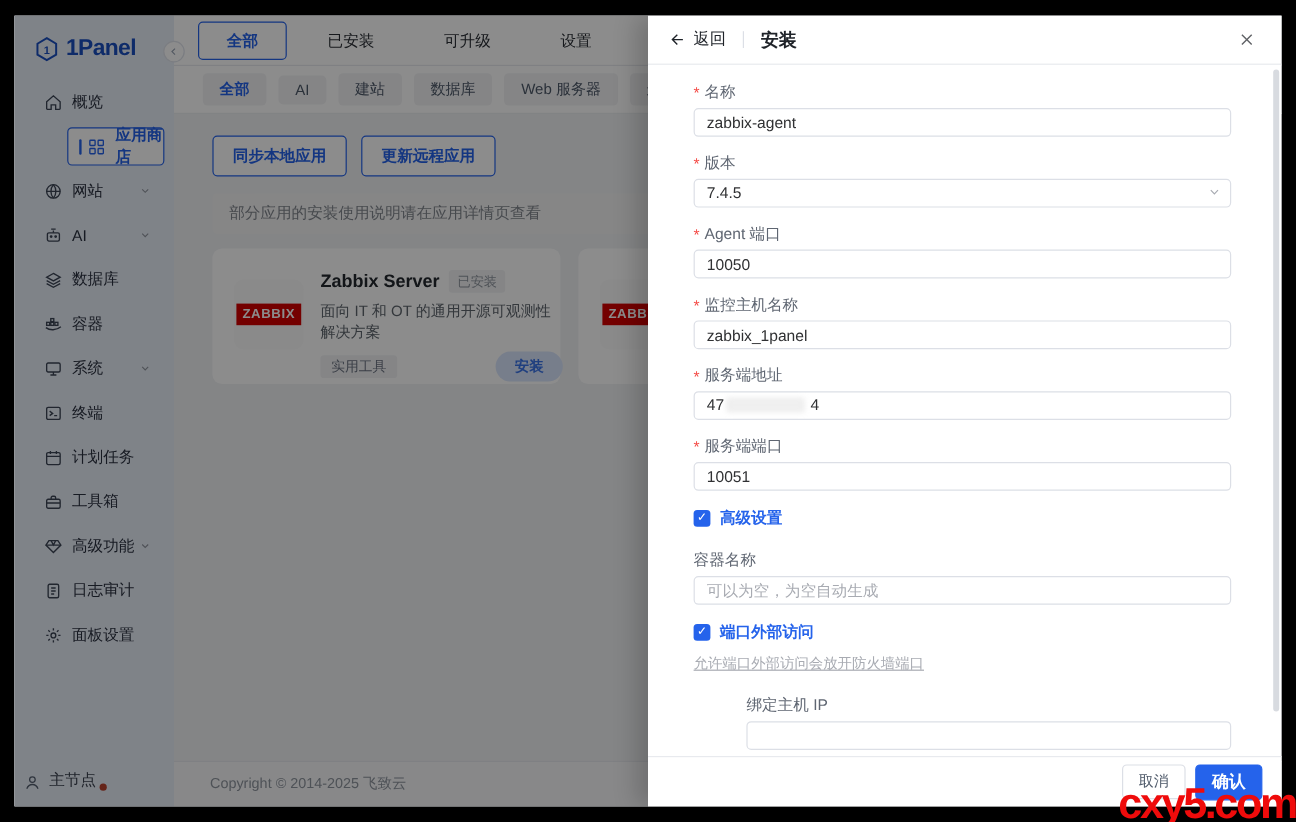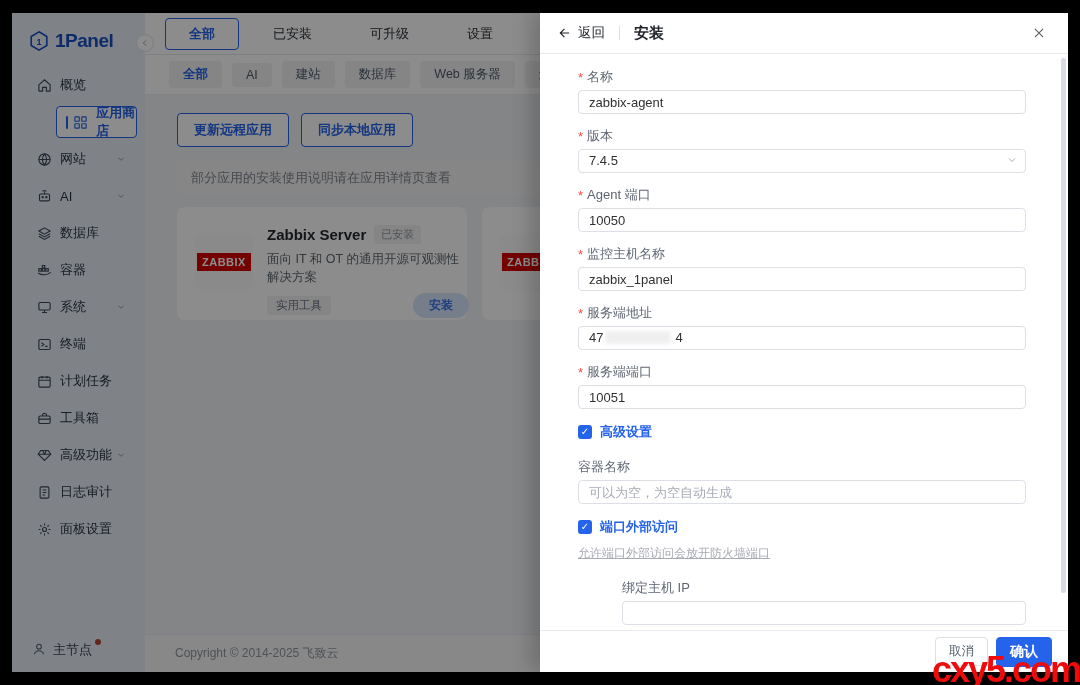--- a/index.html
+++ b/index.html
@@ -18,21 +18,21 @@
   .collapse-btn { position:absolute; right:-9px; top:21px; width:18px; height:18px; border-radius:50%;
     background:#fff; border:1px solid #e0e4ec; color:#98a2b3; display:flex; align-items:center; justify-content:center; z-index:2; }
   .nav { padding:12px 8px 0; }
   .nav-item { height:32px; margin-bottom:5px; display:flex; align-items:center; padding-left:16px;
     color:#2b3240; font-size:13px; border:1px solid transparent; border-radius:4px; cursor:pointer; }
   .nav-item .icon { color:#3c4656; margin-right:8px; display:flex; }
   .nav-item .chev { margin-left:auto; margin-right:10px; color:#8f959e; display:flex; }
   .nav-item.active { background:#fff; border-color:#2563eb; color:#2563eb; padding-left:9px; font-weight:bold;margin-left:36px; }
   .nav-item.active .icon { color:#2563eb; }
   .active-bar { width:3px; height:13px; background:#2563eb; border-radius:2px; margin-right:5px; }
-  .sidebar-foot { position:absolute; left:20px; bottom:13px; display:flex; align-items:flex-start; color:#39414e; font-size:13px; cursor:pointer; }
+  .sidebar-foot { position:absolute; left:8px; bottom:13px; display:flex; align-items:flex-end; color:#39414e; font-size:13px; cursor:pointer; }
   .sidebar-foot .icon { color:#556070; margin-right:7px; display:flex; margin-top:1px; }
   .node-dot { width:6px; height:6px; border-radius:50%; background:#b8432f; margin:-2px 0 0 3px; }
 
   
   .main { position:absolute; left:133px; top:0; right:0; bottom:0; }
   .topbar { height:42px; background:#fff; border-bottom:1px solid #e8eaee; display:flex; align-items:center; padding-left:20px; gap:10px; }
   .tab { font-size:13px; color:#2b2f36; padding:6px 23px; border:1px solid transparent; border-radius:4px; cursor:pointer; }
   .tab.active { color:#2563eb; border-color:#2563eb; font-weight:bold; }
   .catbar { height:40px; background:#fff; border-bottom:1px solid #eceef1; display:flex; align-items:center; padding-left:24px; gap:10px; }
   .cat { font-size:12.5px; color:#4e5969; background:#f2f3f5; padding:5px 14px; border-radius:4px; white-space:nowrap; cursor:pointer; }
@@ -292,22 +292,22 @@
       <div class="cat">AI</div>
       <div class="cat">建站</div>
       <div class="cat">数据库</div>
       <div class="cat">Web 服务器</div>
       <div class="cat">运行环境</div>
       <div class="cat">实用工具</div>
     </div>
 
     <div class="content">
       <div class="btn-row">
+        <button class="obtn">同步本地应用</button>
         <button class="obtn">更新远程应用</button>
-        <button class="obtn">同步本地应用</button>
       </div>
       <div class="notice">部分应用的安装使用说明请在应用详情页查看</div>
 
       <div class="cards">
         <div class="card">
           <div class="logo-tile">
             <span class="logo-red">ZABBIX</span>
           </div>
           <div class="card-body">
             <div class="card-title-row">

